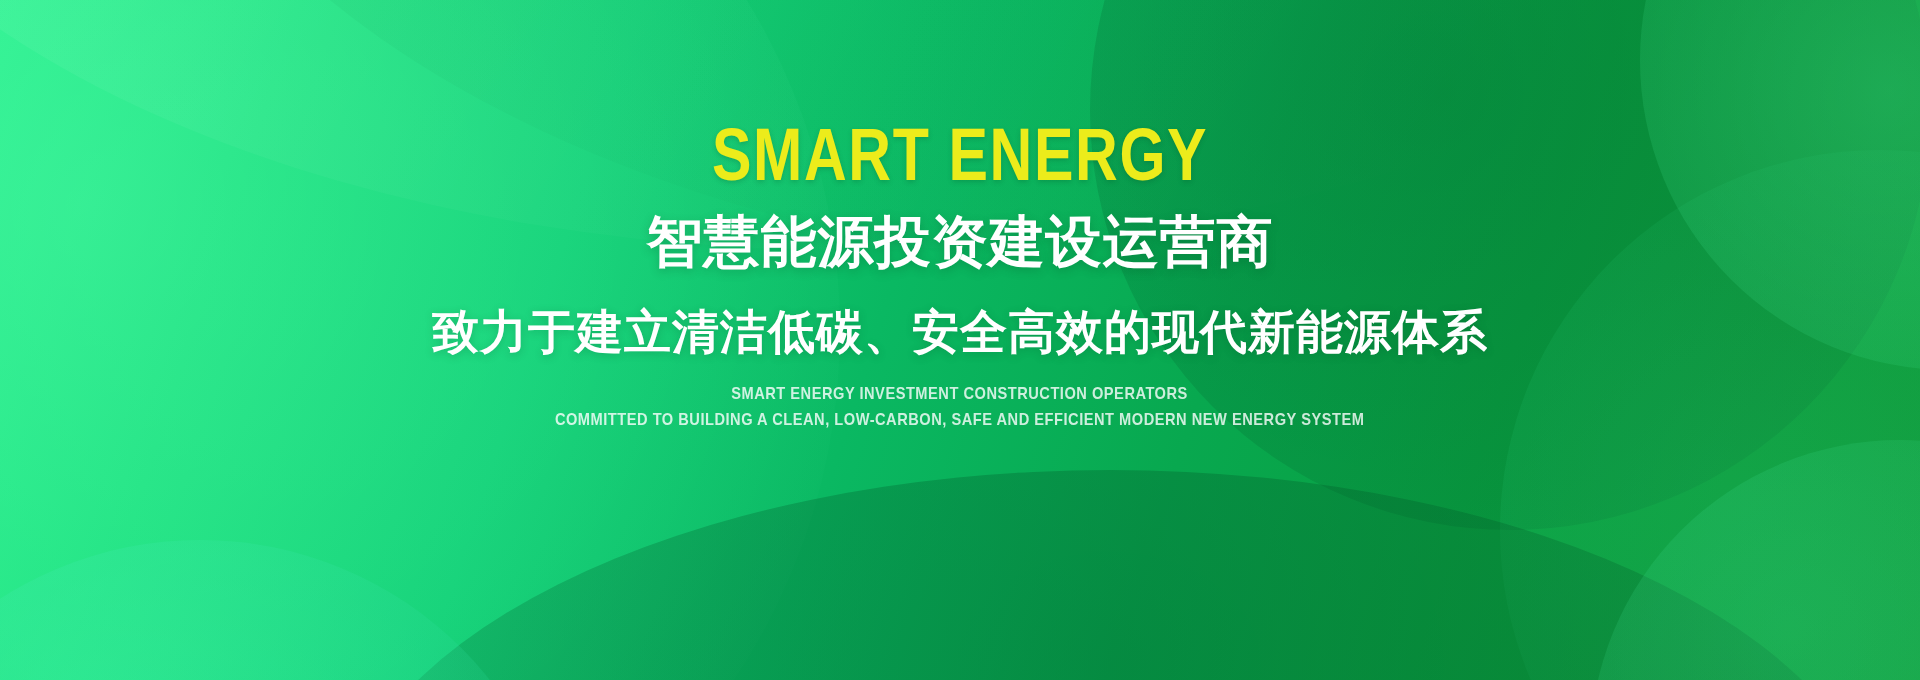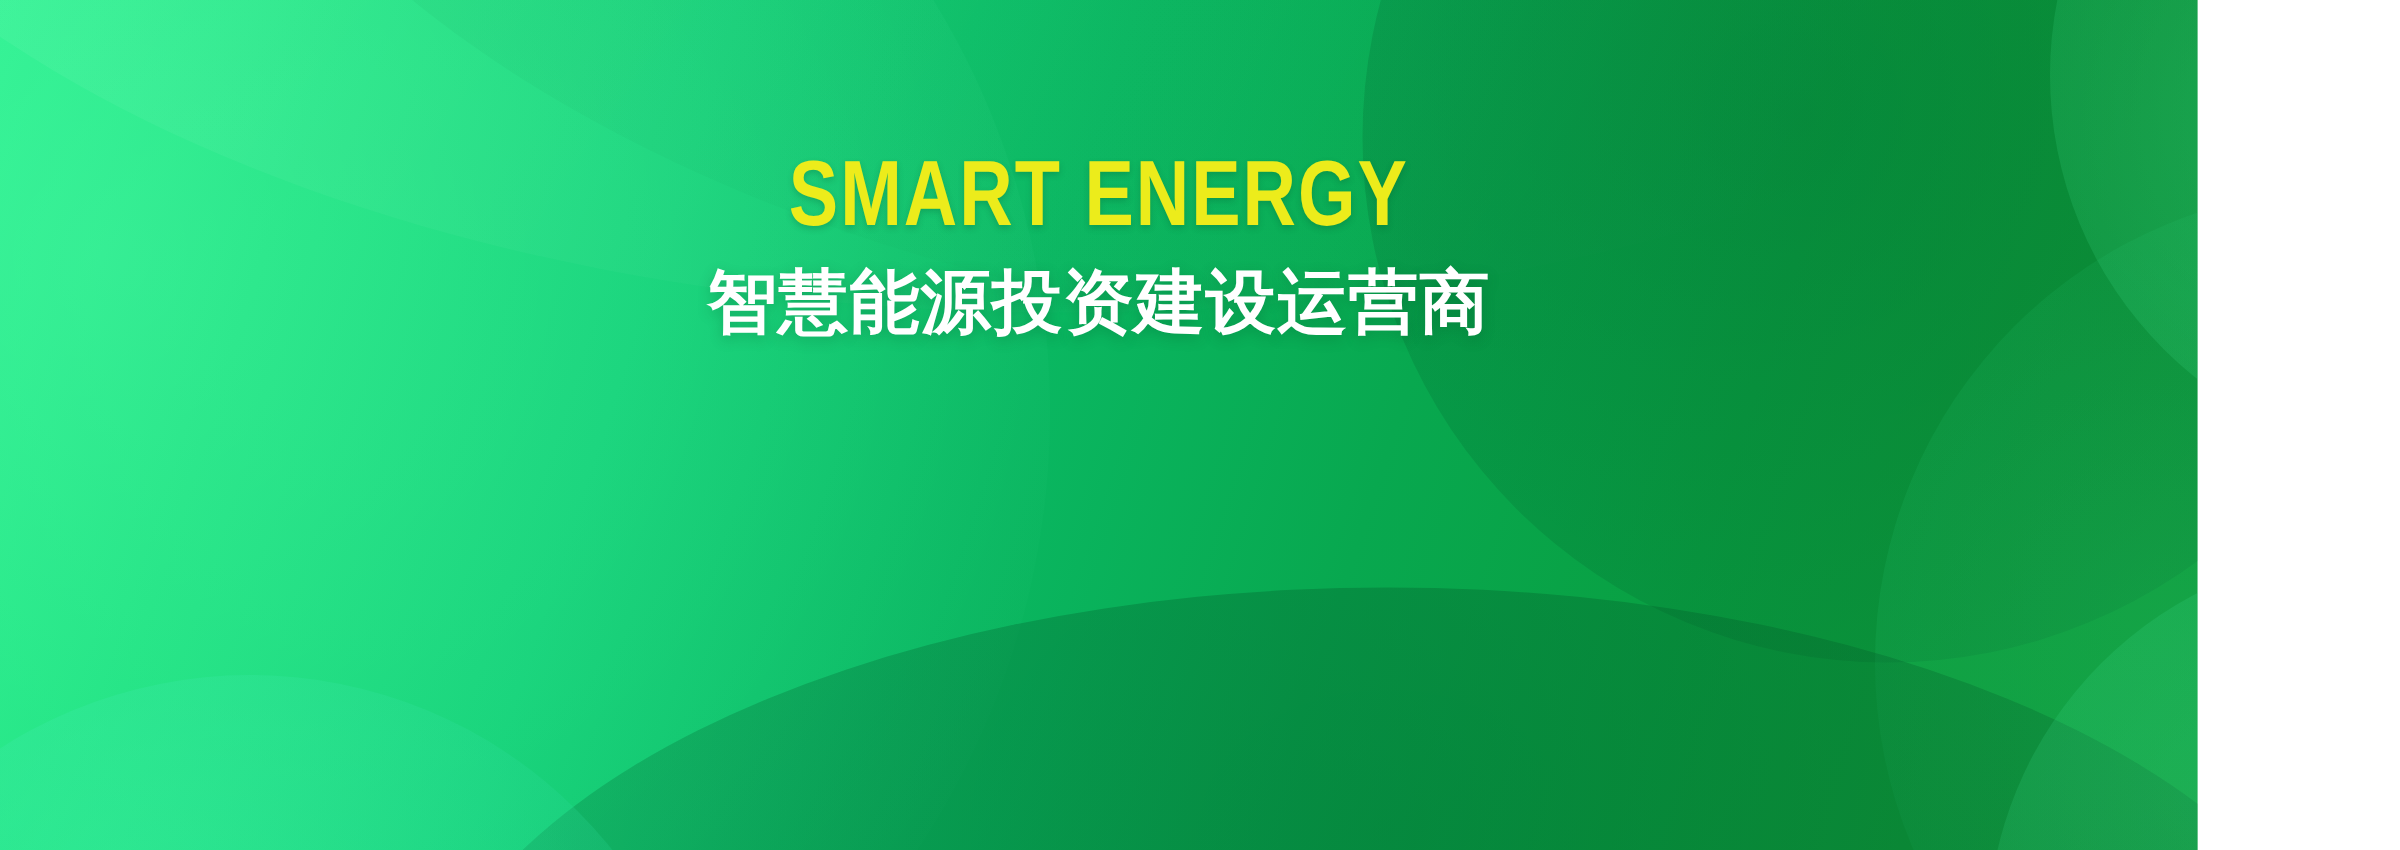--- a/index.html
+++ b/index.html
@@ -4,21 +4,21 @@
 <title>Smart Energy Banner</title>
 <style>
   html, body {
     margin: 0;
     padding: 0;
     background: #ffffff;
   }
 
   .banner {
     position: relative;
-    width: 1758px;
+    width: 1920px;
     height: 680px;
     overflow: hidden;
     font-family: "Liberation Sans", "DejaVu Sans", sans-serif;
     
     background: linear-gradient(108deg,
         #25ef8a 0%,
         #18e07c 14%,
         #0fcf74 30%,
         #0ab862 46%,
         #08a84f 62%,
@@ -201,16 +201,21 @@
     <div class="blob blob-bottom-left"></div>
     <div class="blob blob-bottom-right"></div>
   </div>
 
   <div class="content">
 
     <div class="title-en">SMART ENERGY</div>
 
     <div class="title-cn">智慧能源投资建设运营商</div>
 
-
+    <div class="subtitle-cn">致力于建立清洁低碳、安全高效的现代新能源体系</div>
+
+    <div class="caption-group">
+      <div class="caption">SMART ENERGY INVESTMENT CONSTRUCTION OPERATORS</div>
+      <div class="caption">COMMITTED TO BUILDING A CLEAN, LOW-CARBON, SAFE AND EFFICIENT MODERN NEW ENERGY SYSTEM</div>
+    </div>
 
   </div>
 </div>
 
 </body></html>

